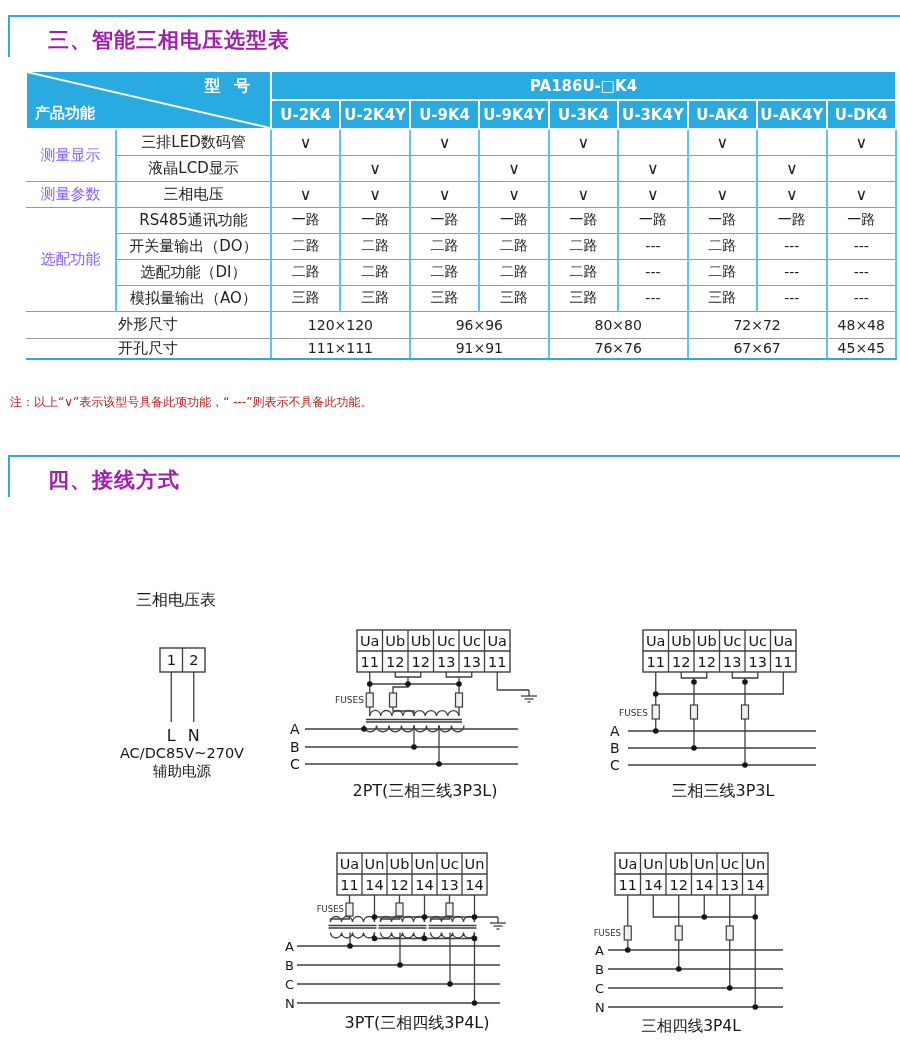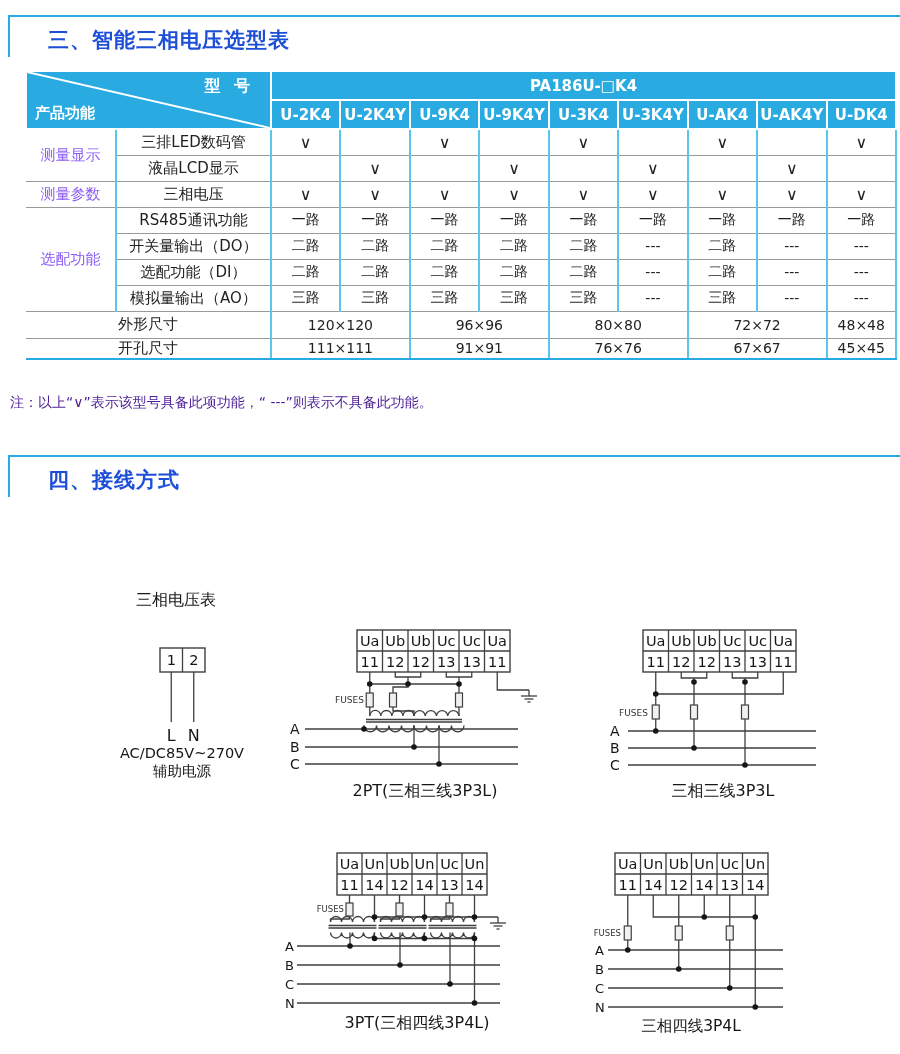--- a/index.html
+++ b/index.html
@@ -1,35 +1,35 @@
 <!DOCTYPE html>
 <html><head>
 <meta charset="utf-8">
 <style>
   html,body{margin:0;padding:0;background:#fff;}
   body{width:900px;height:1054px;position:relative;font-family:"DejaVu Sans","Liberation Sans",sans-serif;color:#111;overflow:hidden;}
   .sec{position:absolute;left:0;width:900px;height:48px;}
   .sec .rule{position:absolute;top:0;left:8px;right:0;height:2px;background:#29abe2;}
   .sec .vline{position:absolute;top:0;left:8px;width:2px;height:42px;background:#29abe2;}
-  .sec .stitle{position:absolute;left:48px;top:11px;font-size:21px;font-weight:bold;color:#1d4ed8;letter-spacing:1px;}
+  .sec .stitle{position:absolute;left:48px;top:11px;font-size:21px;font-weight:bold;color:#a21caf;letter-spacing:1px;}
   
   table.sel{position:absolute;left:25px;top:70px;width:872px;border-collapse:collapse;table-layout:fixed;}
   table.sel td{padding:0;vertical-align:middle;}
   td.hd{background:#29abe2;color:#fff;border:2px solid #fff;text-align:center;font-size:15px;font-weight:bold;}
   td.corner{background:#29abe2;border:2px solid #fff;position:relative;}
   td.corner svg.diagl{position:absolute;left:0;top:0;width:100%;height:100%;}
   .c-top{position:absolute;top:4px;right:16px;color:#fff;font-size:16px;font-weight:bold;letter-spacing:4px;}
   .c-bot{position:absolute;bottom:5px;left:8px;color:#fff;font-size:15px;font-weight:bold;}
   td.grp{border-right:2px solid #5ac6ee;border-bottom:1px solid #9a9a9a;text-align:center;font-size:15px;color:#8b5cf6;}
   td.feat{border-right:2px solid #5ac6ee;border-bottom:1px solid #9a9a9a;padding-left:22px;font-size:15px;color:#222;text-align:center;}
   td.val{border-right:2px solid #5ac6ee;border-bottom:1px solid #9a9a9a;text-align:center;font-size:14px;color:#222;}
   td.chk{font-size:16px;}
   td.dimlab{border-right:2px solid #5ac6ee;border-bottom:1px solid #9a9a9a;text-align:center;font-size:15px;color:#222;font-family:Liberation Serif, serif;}
   tr.lastrow td{border-bottom:2px solid #29abe2;}
-  .note{position:absolute;left:10px;top:394px;font-size:14px;color:#4c1d95;}
+  .note{position:absolute;left:10px;top:394px;font-size:12px;color:#b91c1c;}
   
   svg.wd{position:absolute;overflow:visible;}
   .wd .w{stroke:#3f3f3f;stroke-width:1.3;fill:none;}
   .wd .blk{stroke:#3f3f3f;stroke-width:1.4;fill:#fff;}
   .wd text{fill:#161616;}
   .wd .tl{font-size:14.5px;text-anchor:middle;}
   .wd .ph{font-size:14px;}
   .wd .ph3{font-size:13px;}
   .wd .cap{font-size:16px;text-anchor:middle;}
   .wd .cap2{font-size:15.5px;text-anchor:middle;}

